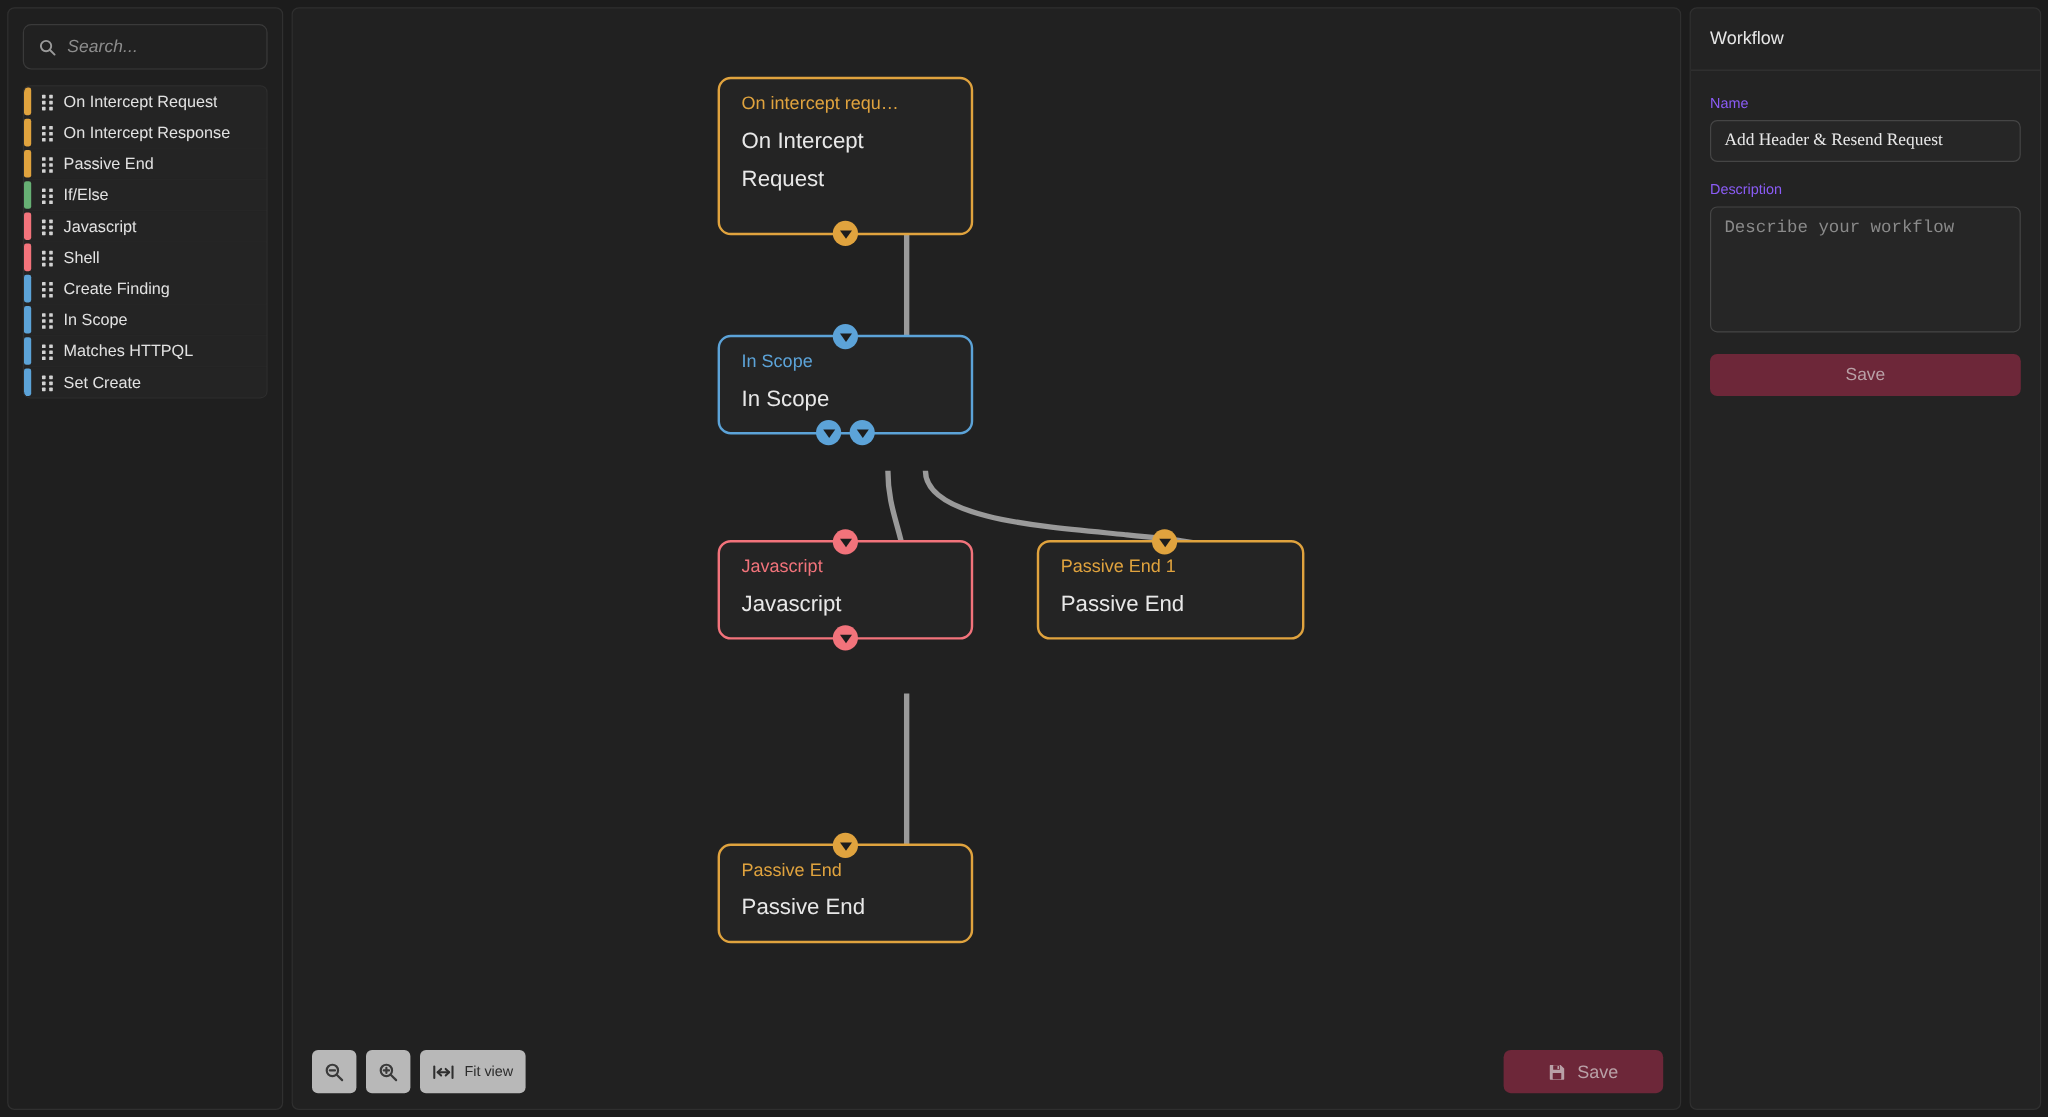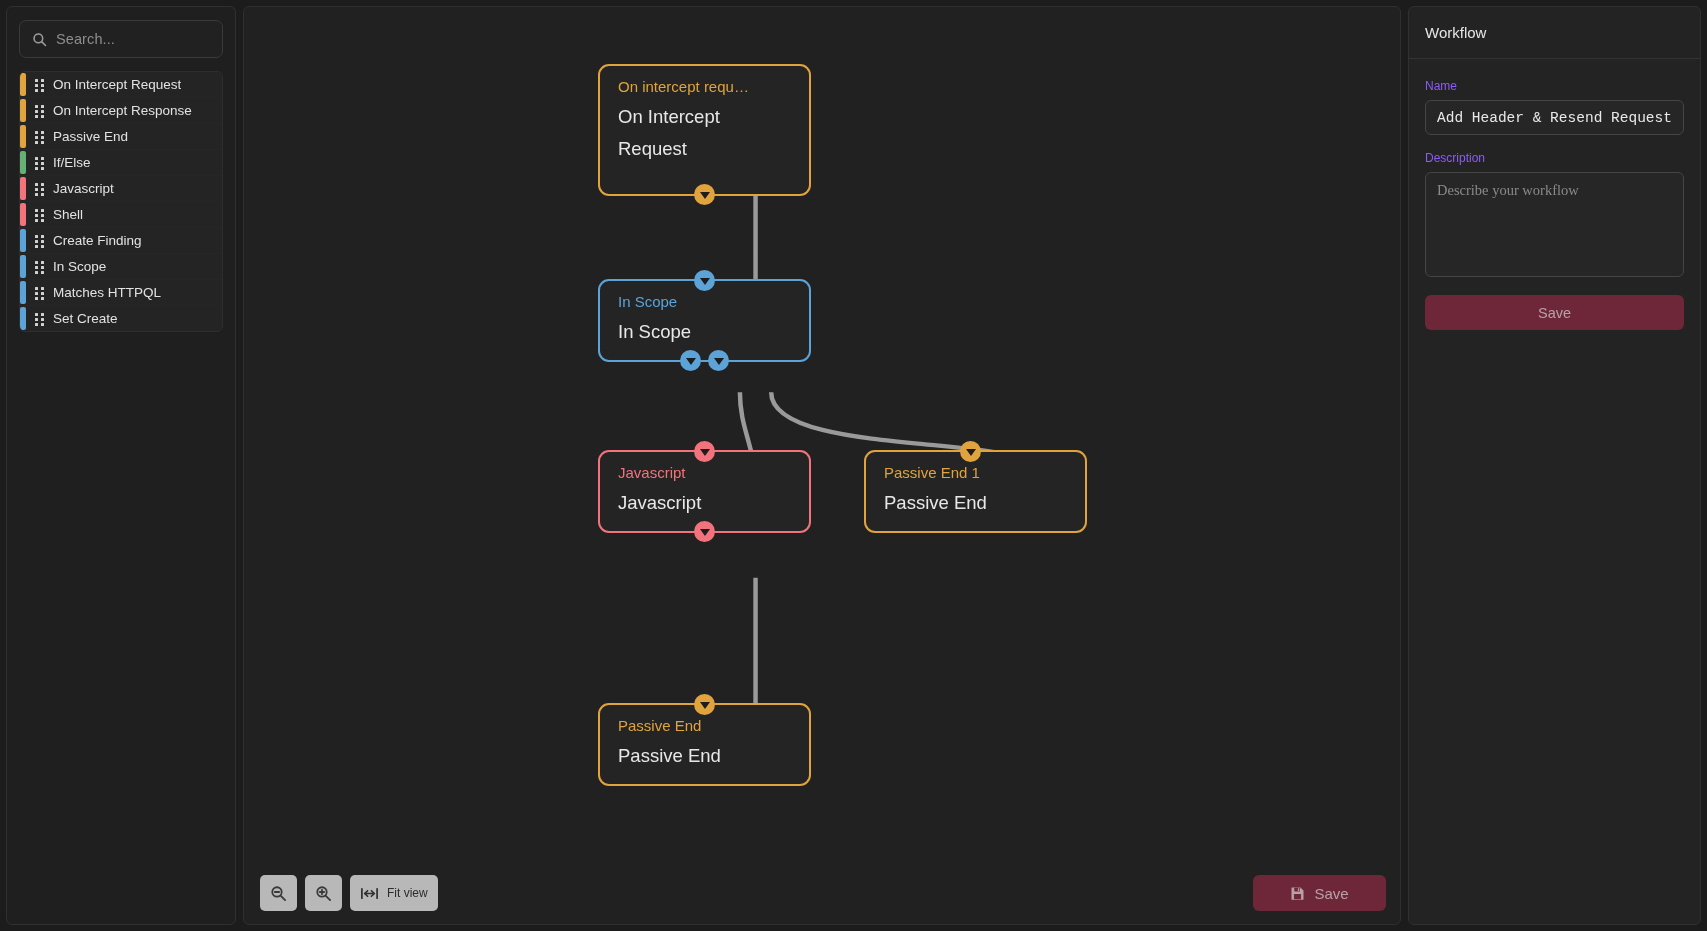--- a/index.html
+++ b/index.html
@@ -41,20 +41,21 @@
     background: #212121;
     padding: 0 12px;
   }
   .search-box .sicon { flex: 0 0 15px; height: 15px; display: block; color: #9a9a9a; }
   .search-box .sicon svg { display: block; }
   .search-ph {
     font-size: 14.5px;
     color: #8d8d8d;
     letter-spacing: .1px;
     user-select: none;
+    font-style: italic;
   }
   .node-list {
     border: 1px solid #2e2e2e;
     border-radius: 6px;
     overflow: hidden;
     display: flex;
     flex-direction: column;
     gap: 1px;
     background: #262626;
   }
@@ -231,34 +232,34 @@
     margin-bottom: 7px;
   }
   .text-input {
     height: 35px;
     width: 100%;
     background: #262626;
     border: 1px solid #454545;
     border-radius: 6px;
     color: #e8e8e8;
     font-size: 14.5px;
-    font-family: Liberation Mono, monospace;
+    font-family: Liberation Serif, serif;
     padding: 0 11px;
     outline: none;
   }
   .spacer-16 { height: 16px; }
   .textarea {
     width: 100%;
     height: 105px;
     background: #262626;
     border: 1px solid #454545;
     border-radius: 6px;
     color: #e8e8e8;
     font-size: 14.5px;
-    font-family: Liberation Serif, serif;
+    font-family: Liberation Mono, monospace;
     padding: 9px 11px;
     outline: none;
     resize: none;
   }
   .textarea::placeholder { color: #8a8a8a; }
   .panel-save {
     margin-top: 18px;
     height: 35px;
     width: 100%;
     background: #6d2739;

